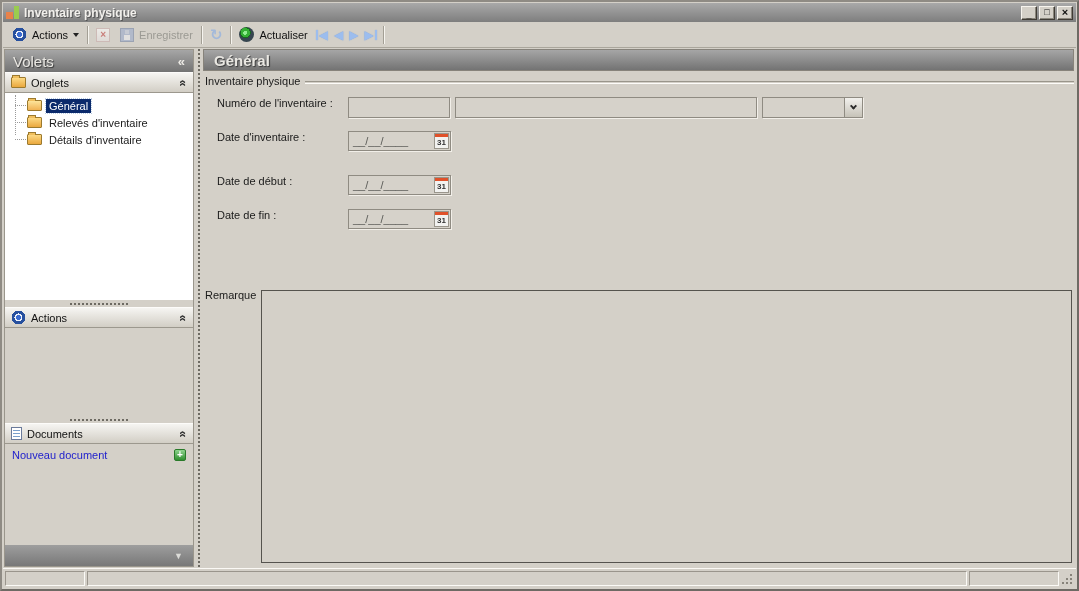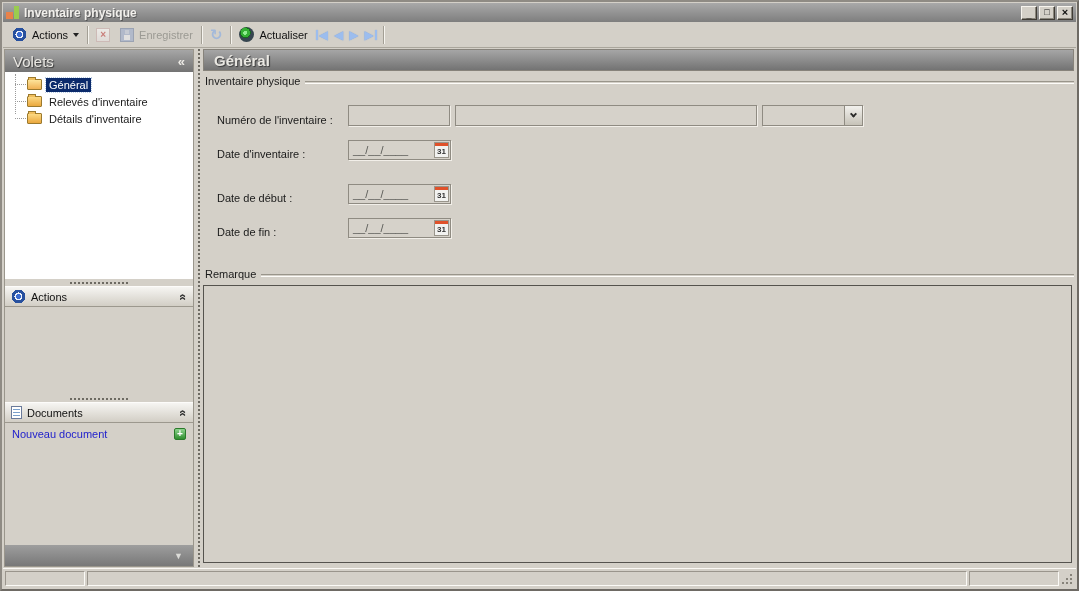--- a/index.html
+++ b/index.html
@@ -98,41 +98,41 @@
   .splitter-v .vdots { height:100%; border-left:2px dotted #6d6a62; }
 
   
   .main { flex:1; display:flex; flex-direction:column; min-width:0; }
   .general-header { height:22px; flex:0 0 22px; background:linear-gradient(180deg,#a6a6a6,#737373);
                     border:1px solid #87837b; display:flex; align-items:center; padding:0 10px;
                     font-weight:bold; font-size:15px; color:#e9e7e2; text-shadow:1px 1px 1px rgba(40,40,40,.8); }
   .groupbox-legend { display:flex; align-items:center; margin-top:3px; height:13px; padding-left:2px; }
   .legend-line { flex:1; height:3px; border-top:1px solid #99958b; border-bottom:1px solid #fdfcf9; margin-left:5px; transform:translateY(2px); }
   .fields { margin-top:10px; }
-  .field-row { display:flex; align-items:flex-end; height:29px; margin-bottom:5px; padding-left:14px; }
+  .field-row { display:flex; align-items:flex-start; height:29px; margin-bottom:5px; padding-left:14px; }
   .field-row.gap-after { margin-bottom:15px; }
   .field-label { width:131px; flex:0 0 131px; }
   .textbox { height:21px; border:1px solid #8f8b82; background:#d6d2ca; box-shadow:1px 1px 0 #f2efe9; }
   .tb-small { width:102px; margin-right:5px; }
   .tb-wide { width:302px; margin-right:5px; }
   .combo { width:101px; height:21px; border:1px solid #8f8b82; background:#d6d2ca; display:flex; box-shadow:1px 1px 0 #f2efe9; }
   .combo-value { flex:1; }
   .combo-btn { width:18px; border-left:1px solid #8f8b82; background:linear-gradient(180deg,#f2f1ed,#c6c2b8);
                display:flex; align-items:center; justify-content:center; }
   .chev-down { width:5px; height:5px; border-right:2px solid #2b2b2b; border-bottom:2px solid #2b2b2b;
                transform:rotate(45deg) translate(-1px,-1px); }
   .datebox { width:103px; height:20px; border:1px solid #8f8b82; background:#d6d2ca; display:flex; align-items:center;
              padding-left:4px; box-shadow:1px 1px 0 #f2efe9; }
   .date-mask { color:#5a5a56; letter-spacing:0; flex:1; }
   .calendar-btn { width:15px; height:16px; margin-right:1px; background:#f2f2f0; border:1px solid #99958b;
                   position:relative; display:flex; align-items:flex-end; justify-content:center;
                   font-size:8px; font-weight:bold; color:#333; line-height:1.1; }
   .calendar-btn::before { content:""; position:absolute; top:0; left:0; right:0; height:3px; background:#e0512a; }
 
-  .remarque-group { flex:1; display:flex; flex-direction:column; margin-top:21px; }
+  .remarque-group { flex:1; display:flex; flex-direction:row; margin-top:42px; }
   .remarque-box { flex:1; margin:5px 2px 4px 0; border:1px solid #55534e; background:#d4d0c8; }
 
   
   .statusbar { height:20px; flex:0 0 20px; margin:1px 1px 1px 1px; border-top:1px solid #fbf9f5;
                display:flex; gap:2px; padding:2px 2px; }
   .sb-panel { border:1px solid; border-color:#9a958c #fbfaf6 #fbfaf6 #9a958c; }
   .sb-1 { width:80px; } .sb-2 { flex:1; } .sb-3 { width:90px; }
   .grip { width:13px; position:relative; }
   .grip::before { content:""; position:absolute; right:2px; bottom:2px; width:2px; height:2px; background:#87837a;
     box-shadow:-4px 0 #87837a,-8px 0 #87837a,0 -4px #87837a,-4px -4px #87837a,0 -8px #87837a; }
@@ -198,20 +198,25 @@
     <span class="tb-sep"></span>
   </div>
 
   <div class="body">
     <div class="sidebar">
       <div class="volets-header">
         <span class="volets-title">Volets</span>
         <span class="collapse-btn">«</span>
       </div>
 
+      <div class="section-header">
+        <span class="folder-icon"></span>
+        <span class="section-label">Onglets</span>
+        <span class="chevron-up">«</span>
+      </div>
 
       <div class="tree">
         <span class="tree-guides"></span>
         <div class="tree-item selected">
           <span class="folder-icon open"></span>
           <span class="tree-item-label">Général</span>
         </div>
         <div class="tree-item">
           <span class="folder-icon"></span>
           <span class="tree-item-label">Relevés d'inventaire</span>

